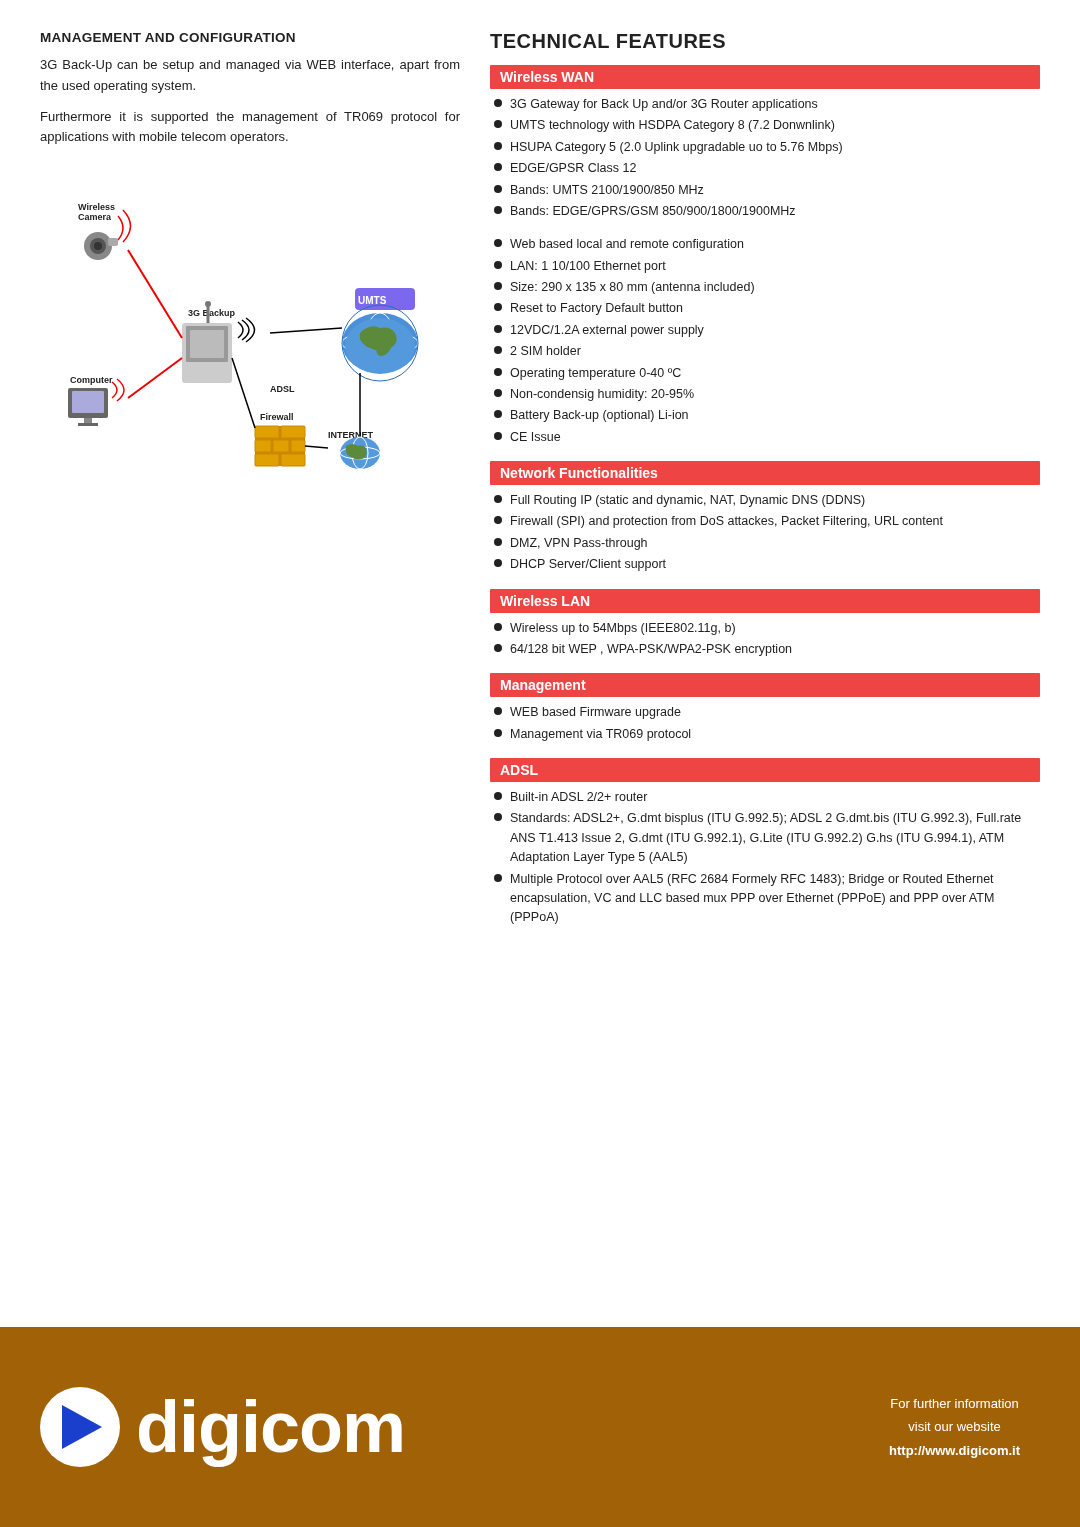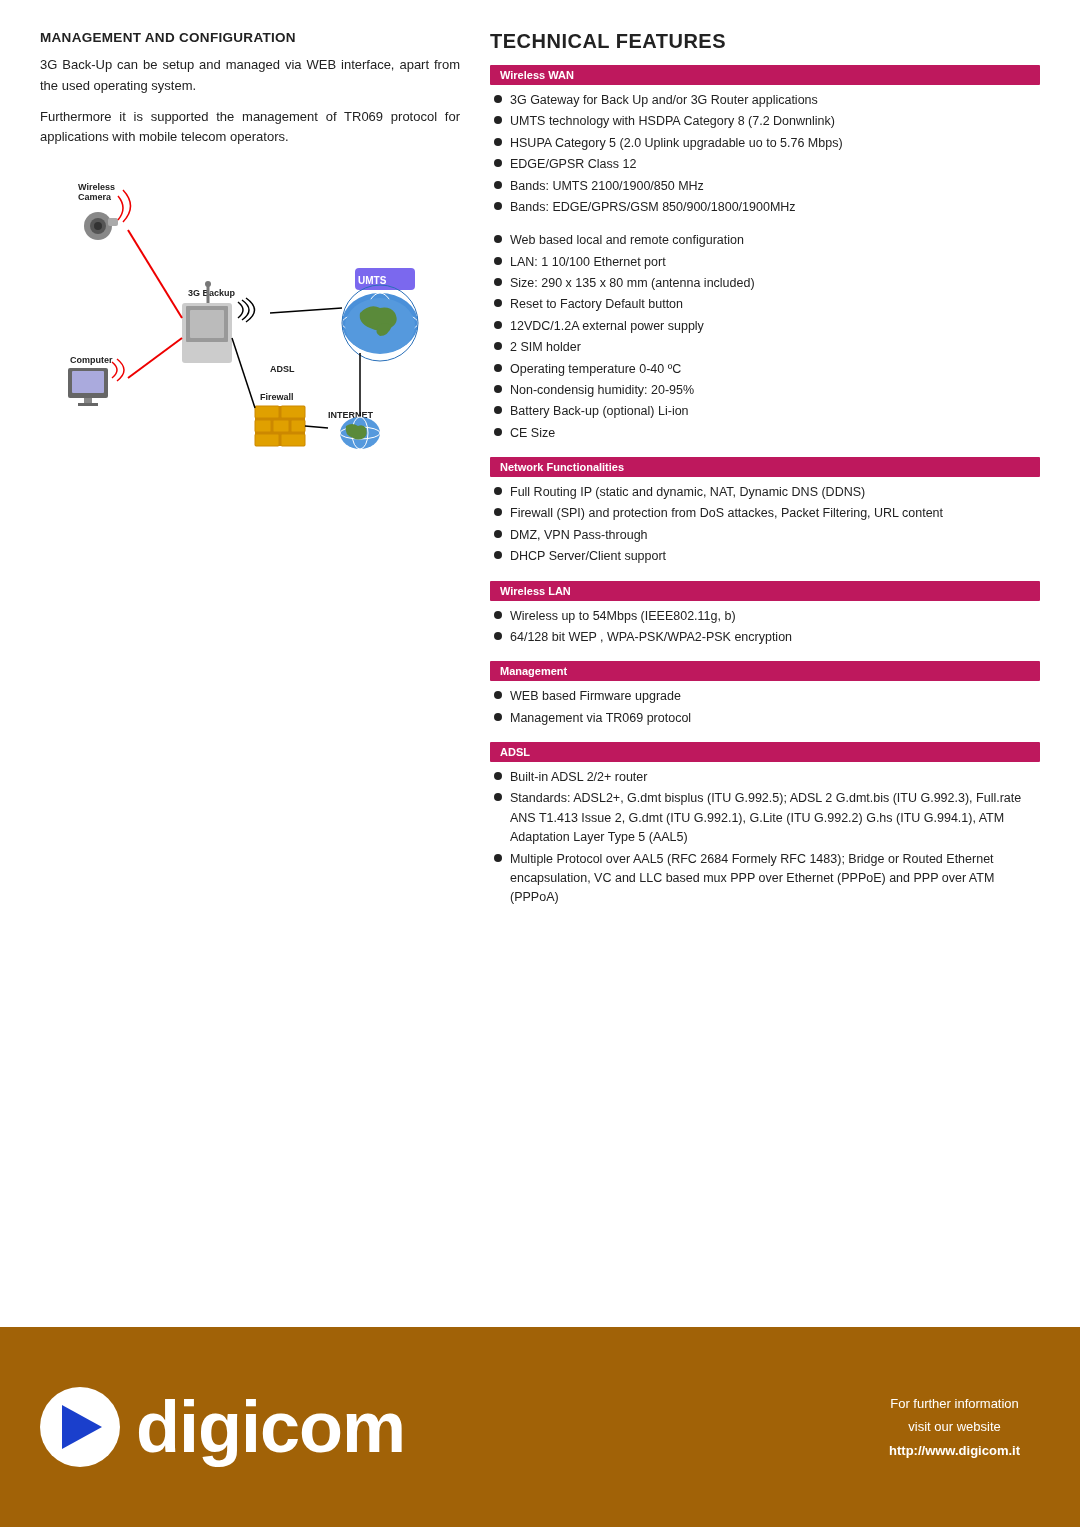--- a/index.html
+++ b/index.html
@@ -54,42 +54,42 @@
       text-align: justify;
       margin-bottom: 10px;
     }
 
     .diagram-area {
       margin-top: 30px;
       width: 100%;
       height: 300px;
       position: relative;
       display: flex;
-      align-items: flex-start;
+      align-items: flex-end;
       justify-content: center;
     }
 
     
     .tech-heading {
       font-weight: bold;
       font-size: 20px;
       text-transform: uppercase;
       margin-bottom: 12px;
       letter-spacing: 0.5px;
     }
 
     .feature-section {
       margin-bottom: 14px;
     }
 
     .feature-section-title {
-      background-color: #be185d;
+      background-color: #ef4444;
       color: #fff;
       font-weight: bold;
-      font-size: 11px;
+      font-size: 14px;
       padding: 4px 10px;
       margin-bottom: 6px;
       border-radius: 1px;
     }
 
     .feature-list {
       list-style: none;
       padding: 0;
       margin: 0 0 0 4px;
     }
@@ -322,21 +322,21 @@
               <li>
                 <span class="bullet"></span>
                 <span>Non-condensig humidity: 20-95%</span>
               </li>
               <li>
                 <span class="bullet"></span>
                 <span>Battery Back-up (optional) Li-ion</span>
               </li>
               <li>
                 <span class="bullet"></span>
-                <span>CE Size</span>
+                <span>CE Issue</span>
               </li>
             </ul>
           </div>
           <div class="feature-section">
             <div class="feature-section-title">Network Functionalities</div>
             <ul class="feature-list">
               <li>
                 <span class="bullet"></span>
                 <span>Full Routing IP (static and dynamic, NAT, Dynamic DNS (DDNS)</span>
               </li>

